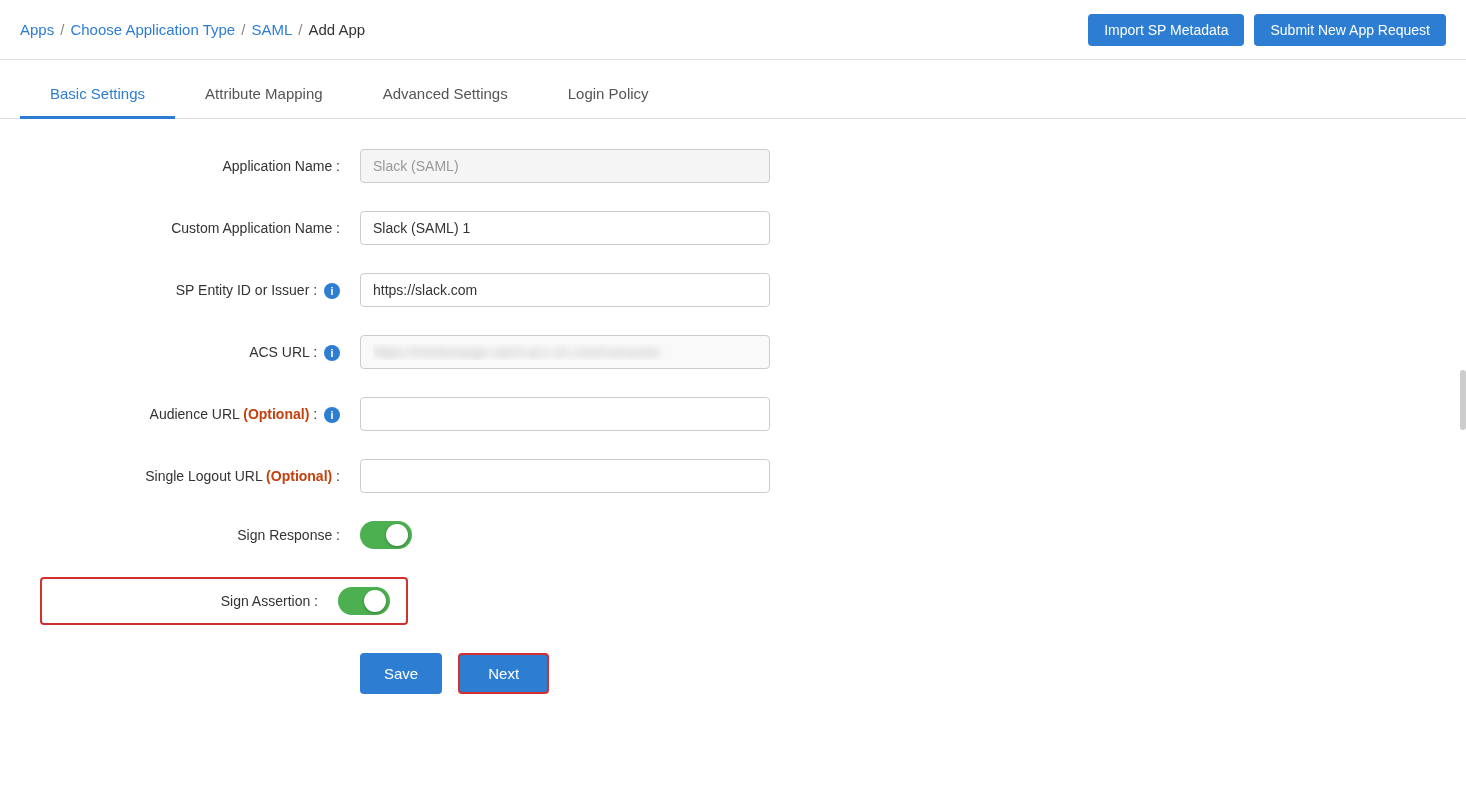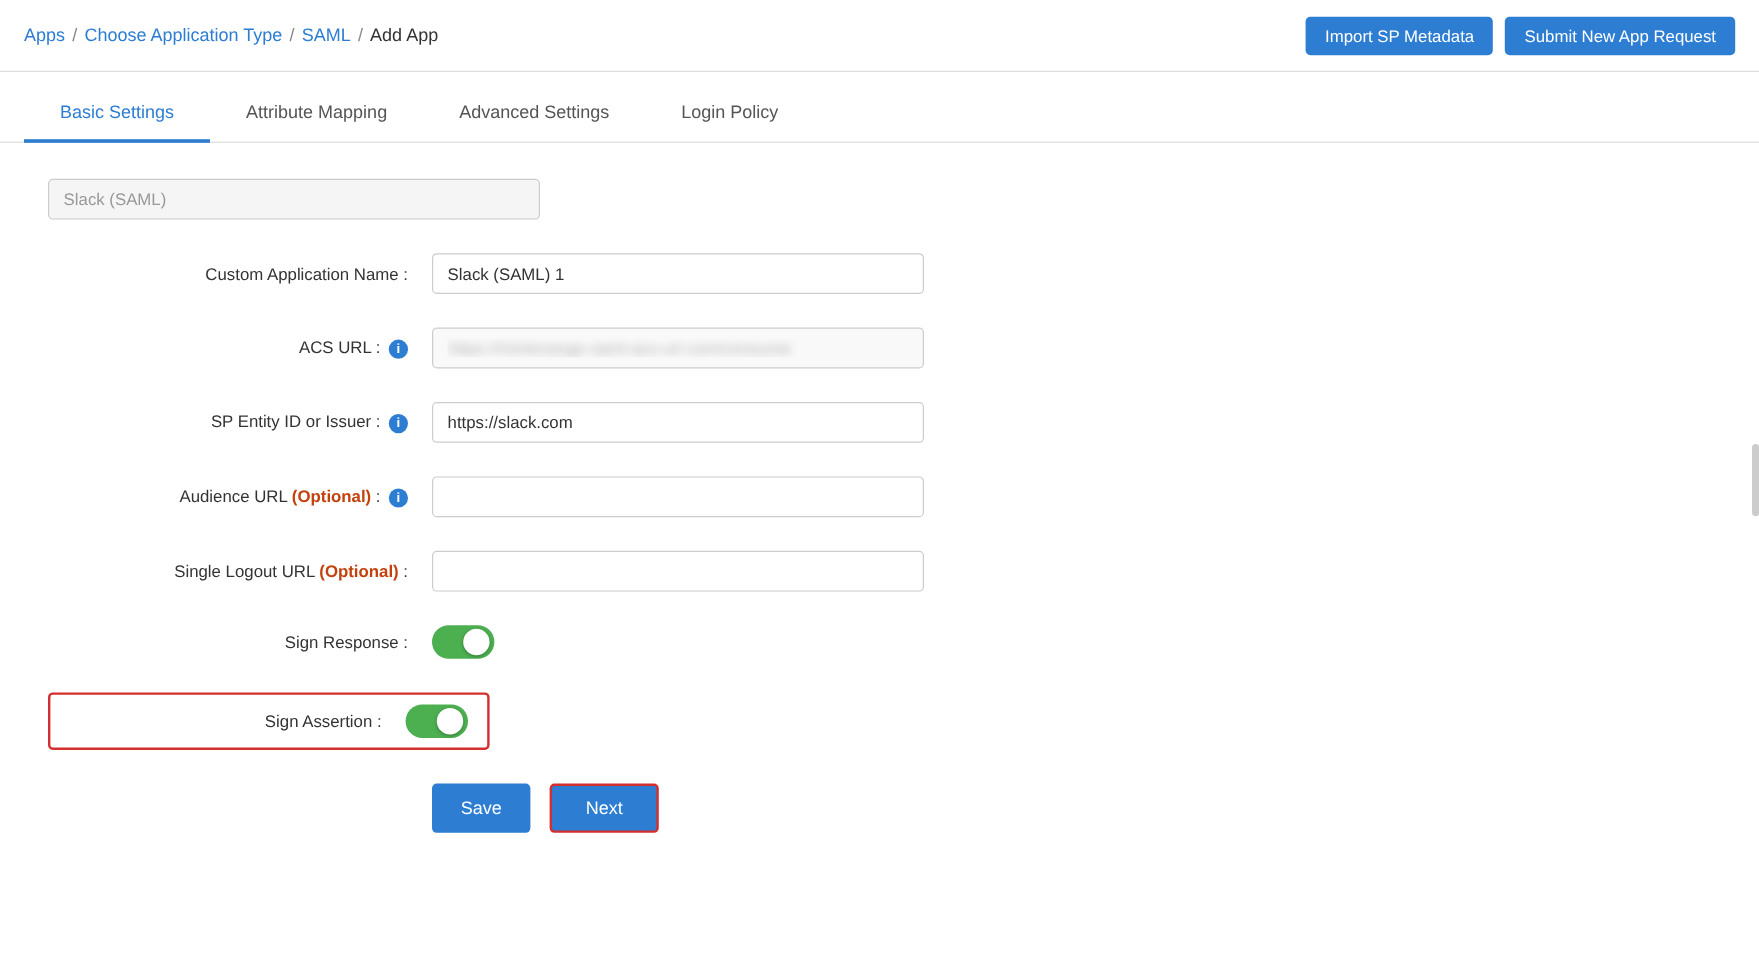--- a/index.html
+++ b/index.html
@@ -219,42 +219,43 @@
     <div class="tab active">Basic Settings</div>
     <div class="tab">Attribute Mapping</div>
     <div class="tab">Advanced Settings</div>
     <div class="tab">Login Policy</div>
   </div>
 </div>
 
 <div class="main-content">
 
   <div class="form-row">
+    <div class="form-label">Application Name :</div>
     <input class="form-input readonly" type="text" readonly="" value="Slack (SAML)" style="">
   </div>
 
   <div class="form-row">
     <div class="form-label">Custom Application Name :</div>
     <input class="form-input" type="text" value="Slack (SAML) 1" style="">
+  </div>
+
+  <div class="form-row">
+    <div class="form-label">
+      <span>SP Entity ID or Issuer :</span>
+      <span class="info-icon">i</span>
+    </div>
+    <input class="form-input" type="text" value="https://slack.com" style="">
   </div>
 
   <div class="form-row">
     <div class="form-label">
       <span>ACS URL :</span>
       <span class="info-icon">i</span>
     </div>
     <input class="form-input blurred" type="text" value="https://miniiorange-saml-acs-url.com/consume" style="">
-  </div>
-
-  <div class="form-row">
-    <div class="form-label">
-      <span>SP Entity ID or Issuer :</span>
-      <span class="info-icon">i</span>
-    </div>
-    <input class="form-input" type="text" value="https://slack.com" style="">
   </div>
 
   <div class="form-row">
     <div class="form-label">
       <span>Audience URL </span><span class="optional">(Optional)</span><span> :</span>
       <span class="info-icon">i</span>
     </div>
     <input class="form-input" type="text" value="" style="">
   </div>
 

